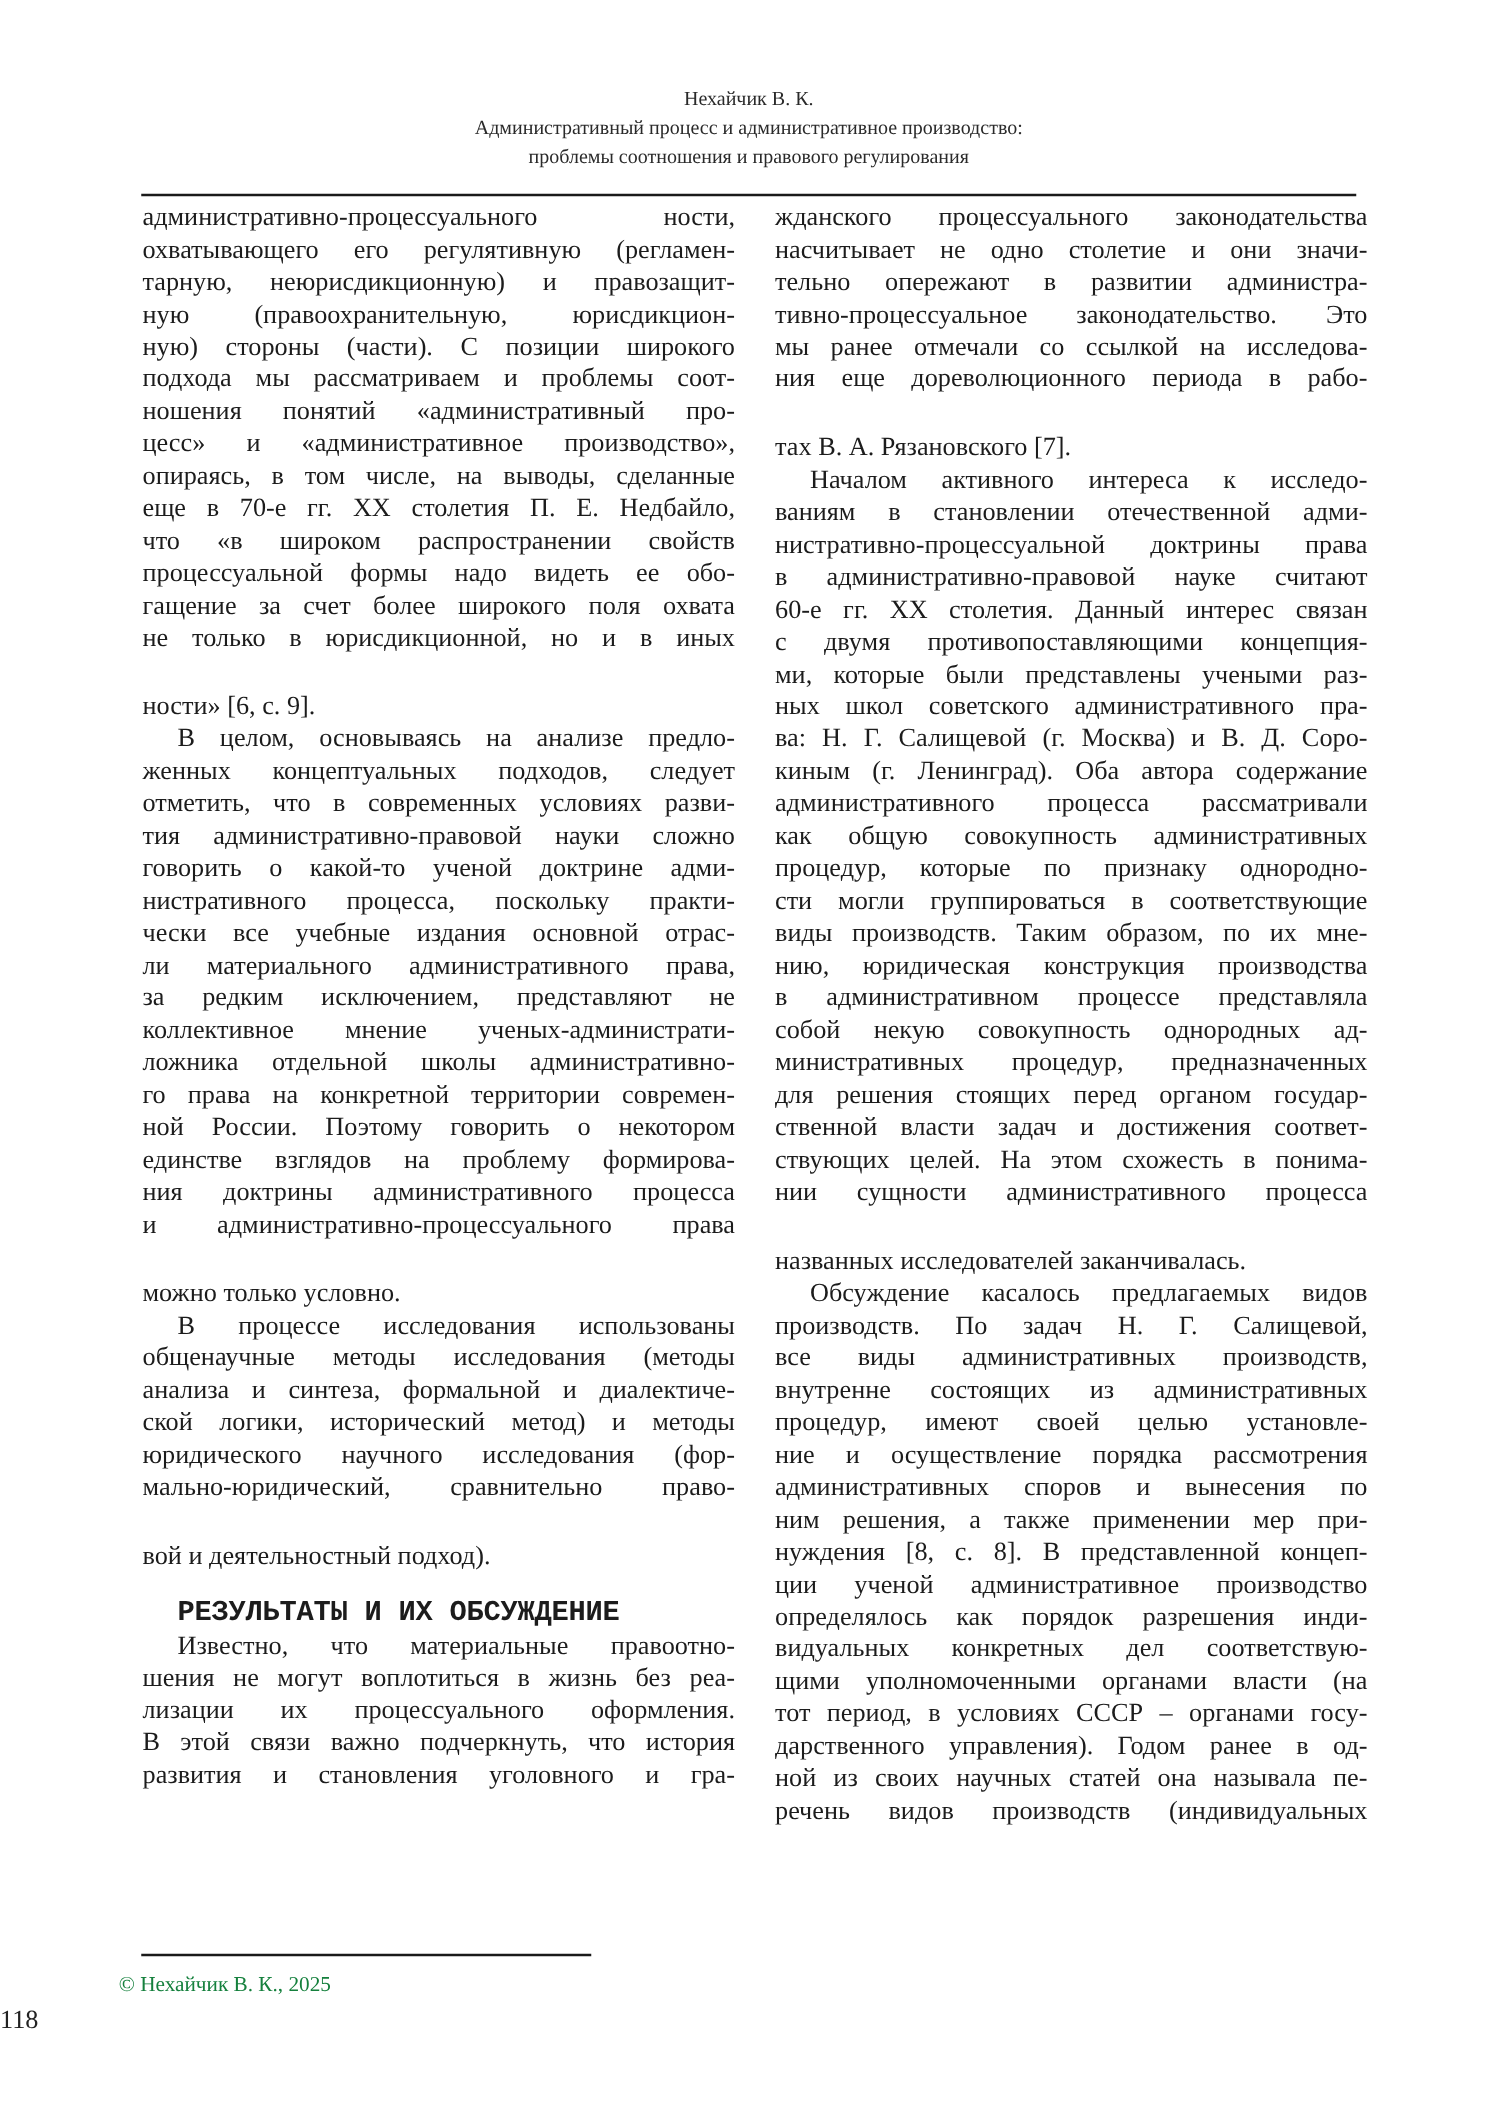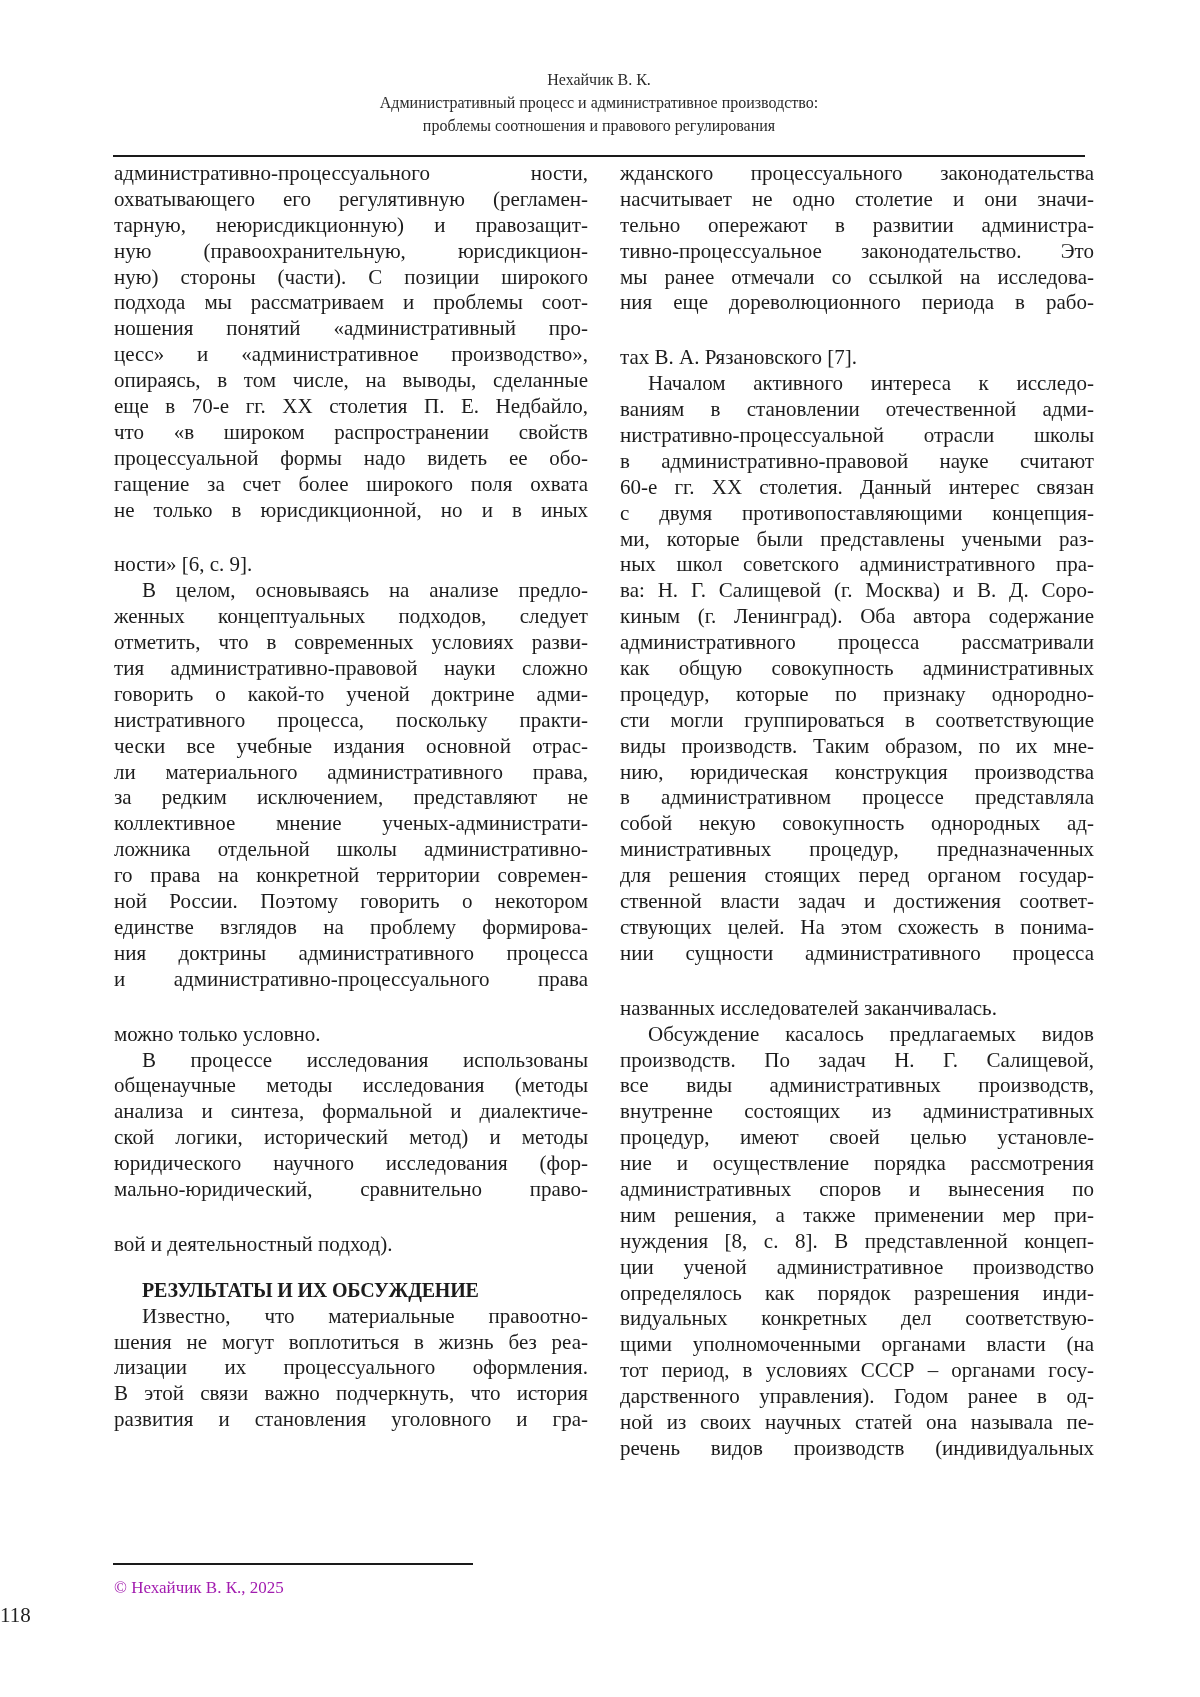--- a/index.html
+++ b/index.html
@@ -53,38 +53,39 @@
   }
   .line.last {
     text-align-last: left;
     margin-top: 29px;
   }
   .line.indent { padding-left: 28px; }
   .heading {
     font-weight: bold;
     padding-left: 28px;
     text-align-last: left;
-    font-size: 20px;
+    font-size: 23px;
     letter-spacing: -0.2px;
+    font-family: Liberation Mono, monospace;
   }
   .gap { height: 20px; }
   .foot-rule {
     position: absolute;
     left: 113px;
     top: 1563px;
     width: 360px;
     height: 2px;
     background: #1a1a1a;
   }
   .copyright {
     position: absolute;
-    left: 114px;
+    left: 95px;
     top: 1578px;
     font-size: 17px;
-    color: #a21caf;
+    color: #15803d;
     white-space: nowrap;
   }
   .page-number {
     position: absolute;
     left: 0;
     width: 1200px;
     top: 1603px;
     text-align: left;
     font-size: 21px;
     color: #222;
@@ -151,21 +152,21 @@
 <div class="column col-right" id="col-right">
     <span class="line">жданского процессуального законодательства</span>
     <span class="line">насчитывает не одно столетие и они значи-</span>
     <span class="line">тельно опережают в развитии администра-</span>
     <span class="line">тивно-процессуальное законодательство. Это</span>
     <span class="line">мы ранее отмечали со ссылкой на исследова-</span>
     <span class="line">ния еще дореволюционного периода в рабо-</span>
     <span class="line last">тах В. А. Рязановского [7].</span>
     <span class="line indent">Началом активного интереса к исследо-</span>
     <span class="line">ваниям в становлении отечественной адми-</span>
-    <span class="line">нистративно-процессуальной отрасли школы</span>
+    <span class="line">нистративно-процессуальной доктрины права</span>
     <span class="line">в административно-правовой науке считают</span>
     <span class="line">60-е гг. XX столетия. Данный интерес связан</span>
     <span class="line">с двумя противопоставляющими концепция-</span>
     <span class="line">ми, которые были представлены учеными раз-</span>
     <span class="line">ных школ советского административного пра-</span>
     <span class="line">ва: Н. Г. Салищевой (г. Москва) и В. Д. Соро-</span>
     <span class="line">киным (г. Ленинград). Оба автора содержание</span>
     <span class="line">административного процесса рассматривали</span>
     <span class="line">как общую совокупность административных</span>
     <span class="line">процедур, которые по признаку однородно-</span>

